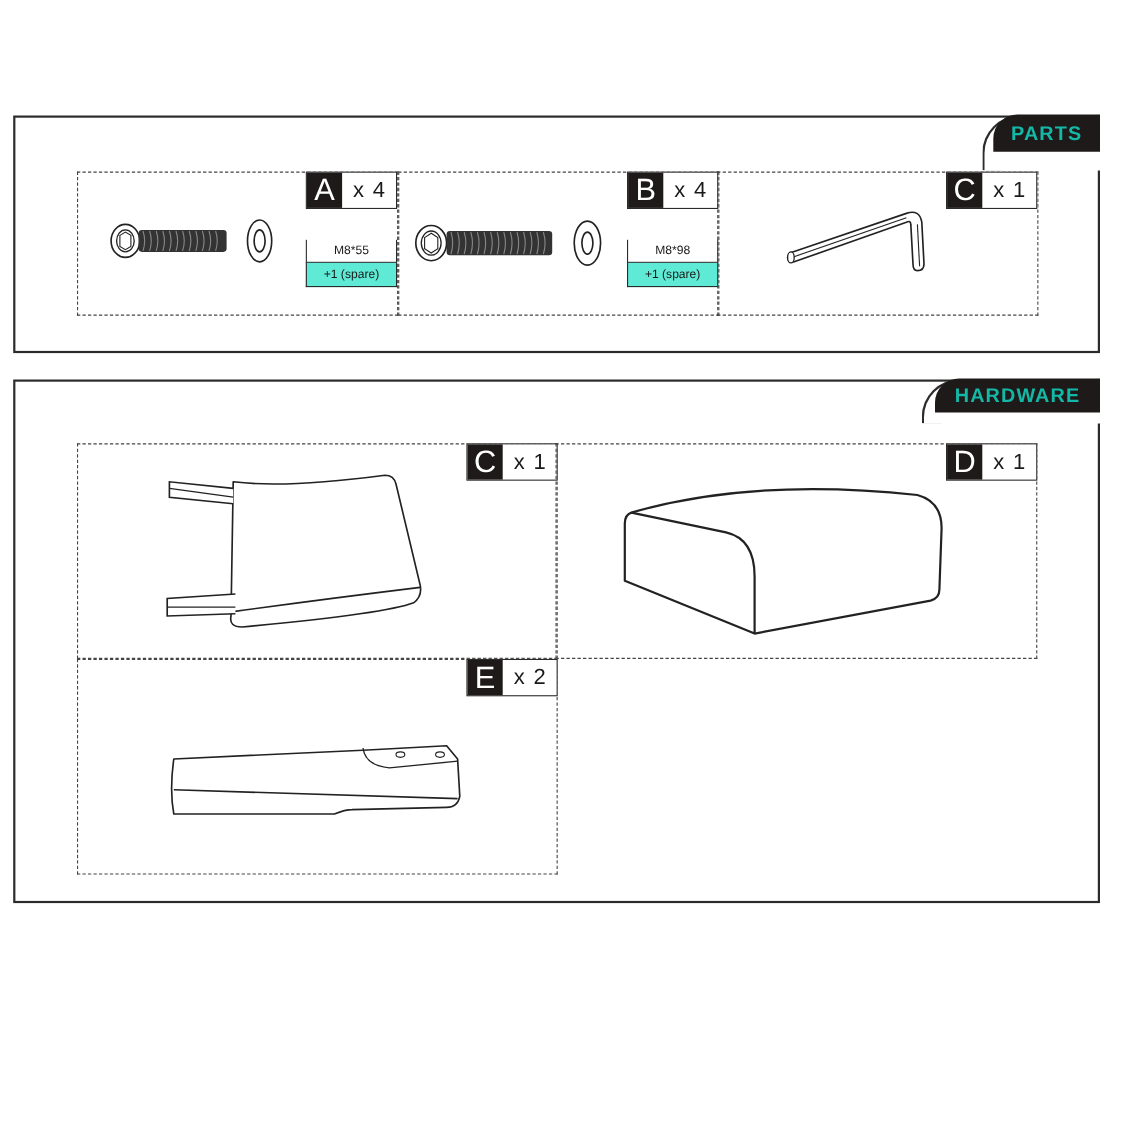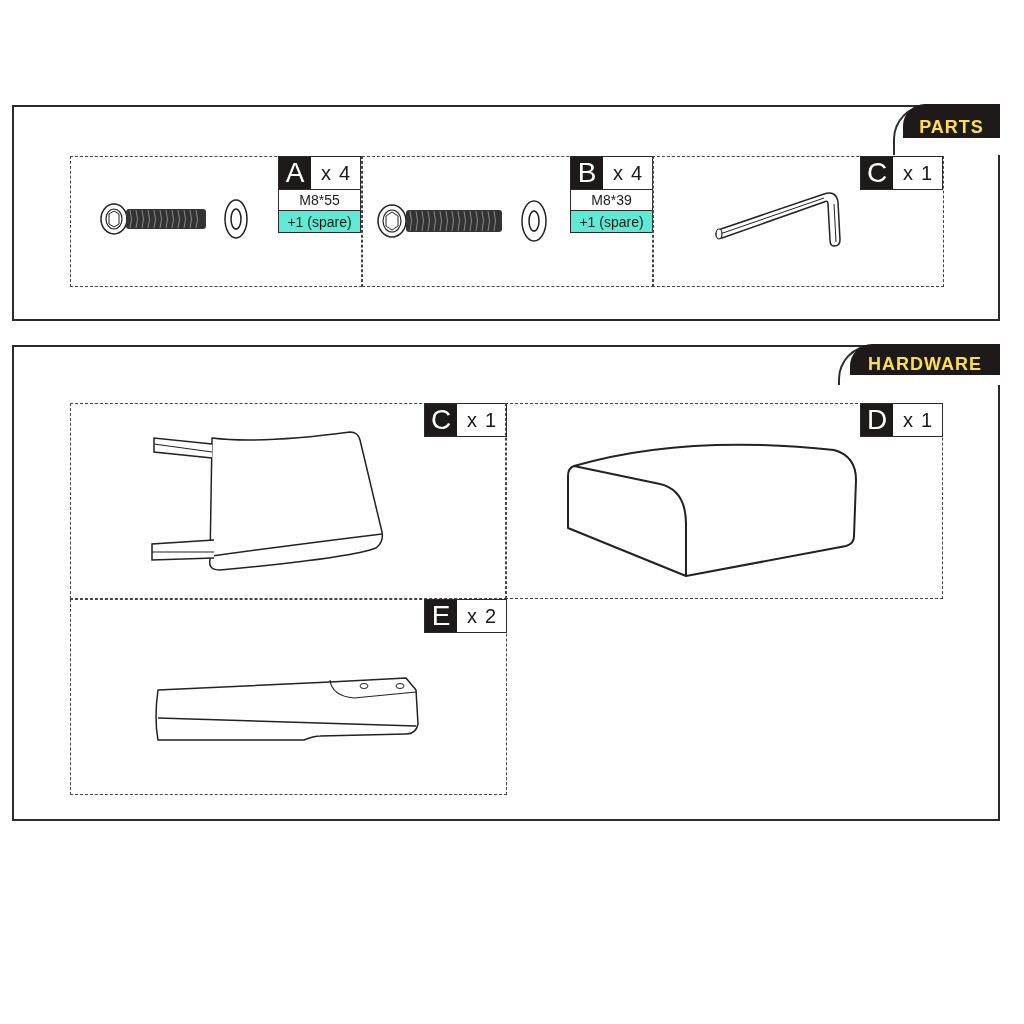--- a/index.html
+++ b/index.html
@@ -1,30 +1,30 @@
 <!DOCTYPE html>
 <html><head>
   <meta charset="utf-8">
   <style>
     html, body { margin: 0; padding: 0; background: #ffffff; }
     body { width: 1024px; height: 1024px; position: relative; overflow: hidden;
            font-family: "Liberation Sans", sans-serif; color: #1a1a1a; }
     .section { position: absolute; border: 2px solid #2b2b2b; box-sizing: border-box; background: #fff; }
-    .tab { position: absolute; background: #1e1a1a; color: #fde047; font-weight: bold;
-           font-size: 18px; letter-spacing: 1px; display: flex; align-items: flex-end; justify-content: center;
+    .tab { position: absolute; background: #1e1a1a; color: #14b8a6; font-weight: bold;
+           font-size: 18px; letter-spacing: 1px; display: flex; align-items: center; justify-content: center;
            border-top-left-radius: 22px; box-sizing: border-box; }
     .tab-outline { position: absolute; border-top: 2px solid #2b2b2b; border-left: 2px solid #2b2b2b;
                    border-top-left-radius: 34px; background: #fff; box-sizing: border-box; }
     .cell { position: absolute; border: 1.5px dashed #444; box-sizing: border-box; }
     .label-box { position: absolute; display: flex; border: 1.5px solid #2b2b2b; background: #fff; box-sizing: border-box; }
     .label-letter { background: #1e1a1a; color: #fff; font-size: 28px; width: 32px; display: flex;
                     align-items: center; justify-content: center; line-height: 1; }
     .label-qty { flex: 1; display: flex; align-items: center; justify-content: center; font-size: 20px; gap: 8px; }
     .spec-row { position: absolute; border: 1.5px solid #2b2b2b; border-top: none; box-sizing: border-box;
-                font-size: 14px; display: flex; align-items: center; justify-content: center; }
+                font-size: 11px; display: flex; align-items: center; justify-content: center; margin-top: 28px; }
     .spec-size { background: #fff; }
     .spec-spare { background: #5eead4; }
     svg { position: absolute; overflow: visible; }
   </style>
 </head>
 <body>
 
 <div class="section" style="left:12px; top:105px; width:988px; height:216px;"></div>
 <div class="tab-outline" style="left:893px; top:105px; width:107px; height:50px;"></div>
 <div class="tab" style="left:903px; top:104px; width:97px; height:34px;">
@@ -54,21 +54,21 @@
 </svg>
 
 <div class="cell" style="left:362px; top:156px; width:292px; height:131px;"></div>
 <div class="label-box" style="left:570px; top:156px; width:83px; height:34px;">
   <div class="label-letter">B</div>
   <div class="label-qty">
     <span>x</span>
     <span>4</span>
   </div>
 </div>
-<div class="spec-row spec-size" style="left:570px; top:190px; width:83px; height:21px;">M8*39</div>
+<div class="spec-row spec-size" style="left:570px; top:190px; width:83px; height:21px;">M8*98</div>
 <div class="spec-row spec-spare" style="left:570px; top:211px; width:83px; height:22px;">+1  (spare)</div>
 <svg style="left:374px; top:198px;" width="190" height="48" viewBox="0 0 190 48">
   <ellipse cx="18" cy="23" rx="14" ry="16" fill="#fff" stroke="#222" stroke-width="1.5"></ellipse>
   <ellipse cx="18" cy="23" rx="9" ry="11" fill="none" stroke="#222" stroke-width="1.2"></ellipse>
   <polygon points="12,18 18,14 24,18 24,28 18,32 12,28" fill="none" stroke="#222" stroke-width="1"></polygon>
   <rect x="32" y="12" width="96" height="22" rx="3" fill="#333"></rect>
   <g stroke="#888" stroke-width="1">
     <path d="M36 13 q3 10 0 20 M42 13 q3 10 0 20 M48 13 q3 10 0 20 M54 13 q3 10 0 20 M60 13 q3 10 0 20 M66 13 q3 10 0 20 M72 13 q3 10 0 20 M78 13 q3 10 0 20 M84 13 q3 10 0 20 M90 13 q3 10 0 20 M96 13 q3 10 0 20 M102 13 q3 10 0 20 M108 13 q3 10 0 20 M114 13 q3 10 0 20 M120 13 q3 10 0 20" fill="none"></path>
   </g>
   <ellipse cx="160" cy="23" rx="12" ry="20" fill="#fff" stroke="#222" stroke-width="1.5"></ellipse>

